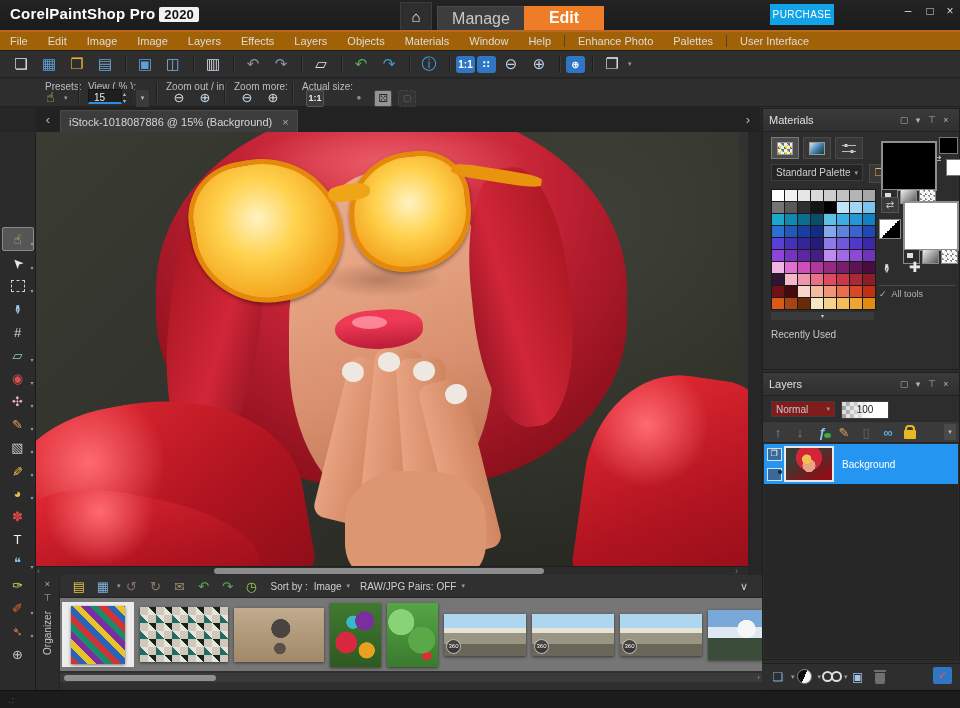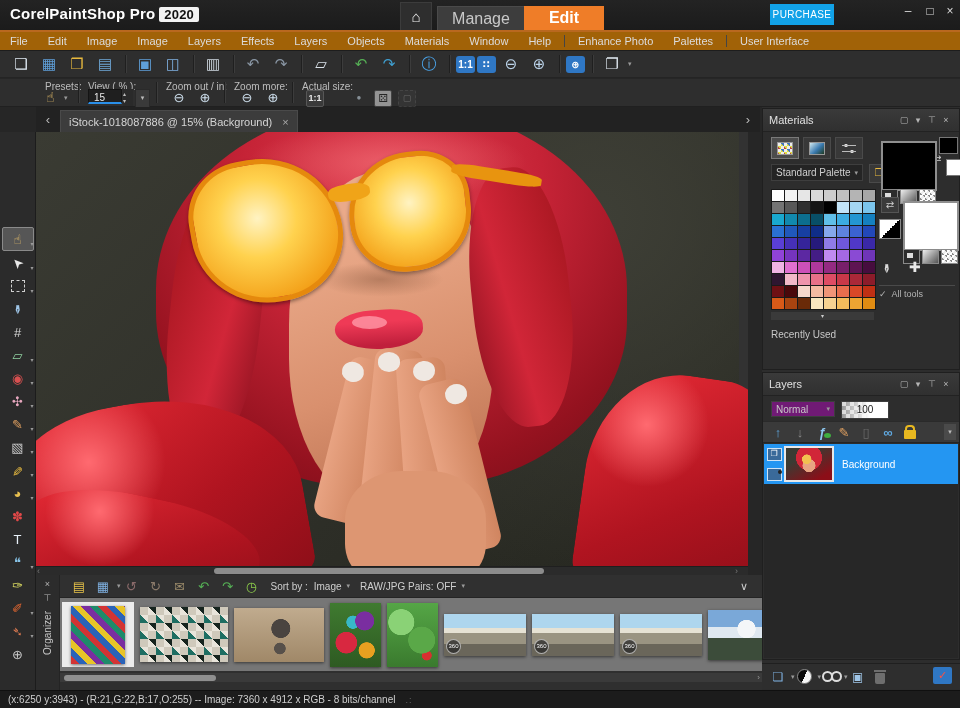--- a/index.html
+++ b/index.html
@@ -141,21 +141,21 @@
   #bg-mini-sm{position:absolute;left:183px;top:50px;width:17px;height:15px;background:#fff;border:1px solid #777}
   .swapic{color:#ccc;font-size:10px}
   #swap-sm{position:absolute;left:170px;top:44px}
   #swap-main{position:absolute;left:118px;top:88px;width:16px;height:14px;background:#3a3a3a;border:1px solid #555;text-align:center;line-height:13px}
   #bw-swatch{position:absolute;left:116px;top:110px;width:20px;height:18px;background:linear-gradient(135deg,#fff 50%,#000 50%);border:1px solid #888}
   #mat-dropper{position:absolute;left:118px;top:152px;color:#d8d8d8;font-size:13px;transform:rotate(90deg)}
   #mat-add{position:absolute;left:146px;top:150px;color:#e8e8e8;font-size:14px;font-weight:bold}
   #alltools{position:absolute;left:116px;top:176px;width:76px;border-top:1px solid #4a4a4a;color:#b5b5b5;font-size:9px;padding-top:3px;display:flex;gap:5px;align-items:center}
   #recent-label{position:absolute;left:8px;top:198px;color:#c8c8c8;font-size:10px;margin-top:22px}
   #layers-pal{top:265px;height:288px}
-  #blend-dd{position:absolute;left:8px;top:28px;width:64px;height:16px;background:#701a75;border:1px solid #3e3e3e;color:#c8c8c8;font-size:10px;display:flex;align-items:center;padding:0 4px;box-sizing:border-box}
+  #blend-dd{position:absolute;left:8px;top:28px;width:64px;height:16px;background:#7f1d1d;border:1px solid #3e3e3e;color:#c8c8c8;font-size:10px;display:flex;align-items:center;padding:0 4px;box-sizing:border-box}
   #blend-dd .dd{margin-left:auto}
   #opacity-box{position:absolute;left:78px;top:28px;width:46px;height:16px;border:1px solid #3e3e3e;color:#222;font-size:10px;text-align:center;line-height:15px;
      background:
        linear-gradient(90deg,rgba(255,255,255,0) 0%,#fff 60%),
        linear-gradient(45deg,#9a9a9a 25%,transparent 25%,transparent 75%,#9a9a9a 75%),
        linear-gradient(45deg,#9a9a9a 25%,#d8d8d8 25%,#d8d8d8 75%,#9a9a9a 75%);
      background-size:100% 100%,8px 8px,8px 8px;background-position:0 0,0 0,4px 4px}
   #layers-bar{position:absolute;left:0;top:48px;width:196px;height:22px;background:#3a3a3a;border-top:1px solid #2a2a2a;border-bottom:1px solid #252525;display:flex;align-items:center;padding-left:4px;box-sizing:border-box}
   .lb-ic{width:22px;height:18px;display:flex;align-items:center;justify-content:center;font-size:13px;position:relative}
   .fx-eye{color:#8ec8f0;font-style:italic;font-weight:bold;font-size:13px}
@@ -700,15 +700,14 @@
         <div class="th-img th-mountain" style="width: 70px; height: 50px;"></div>
       </div>
     </div>
   <div id="org-scroll">
     <div id="org-thumbpos"></div>
     <span id="org-scroll-arr">›</span>
   </div>
 </div>
 
 <div class="abs" id="statusbar">
-  <span id="status-right">(x:6250 y:3943) - (R:21,G:22,B:17,O:255) -- Image:  7360 x 4912 x RGB - 8 bits/channel</span>
   <span id="grip">.:</span>
 </div>
 
 </body></html>

